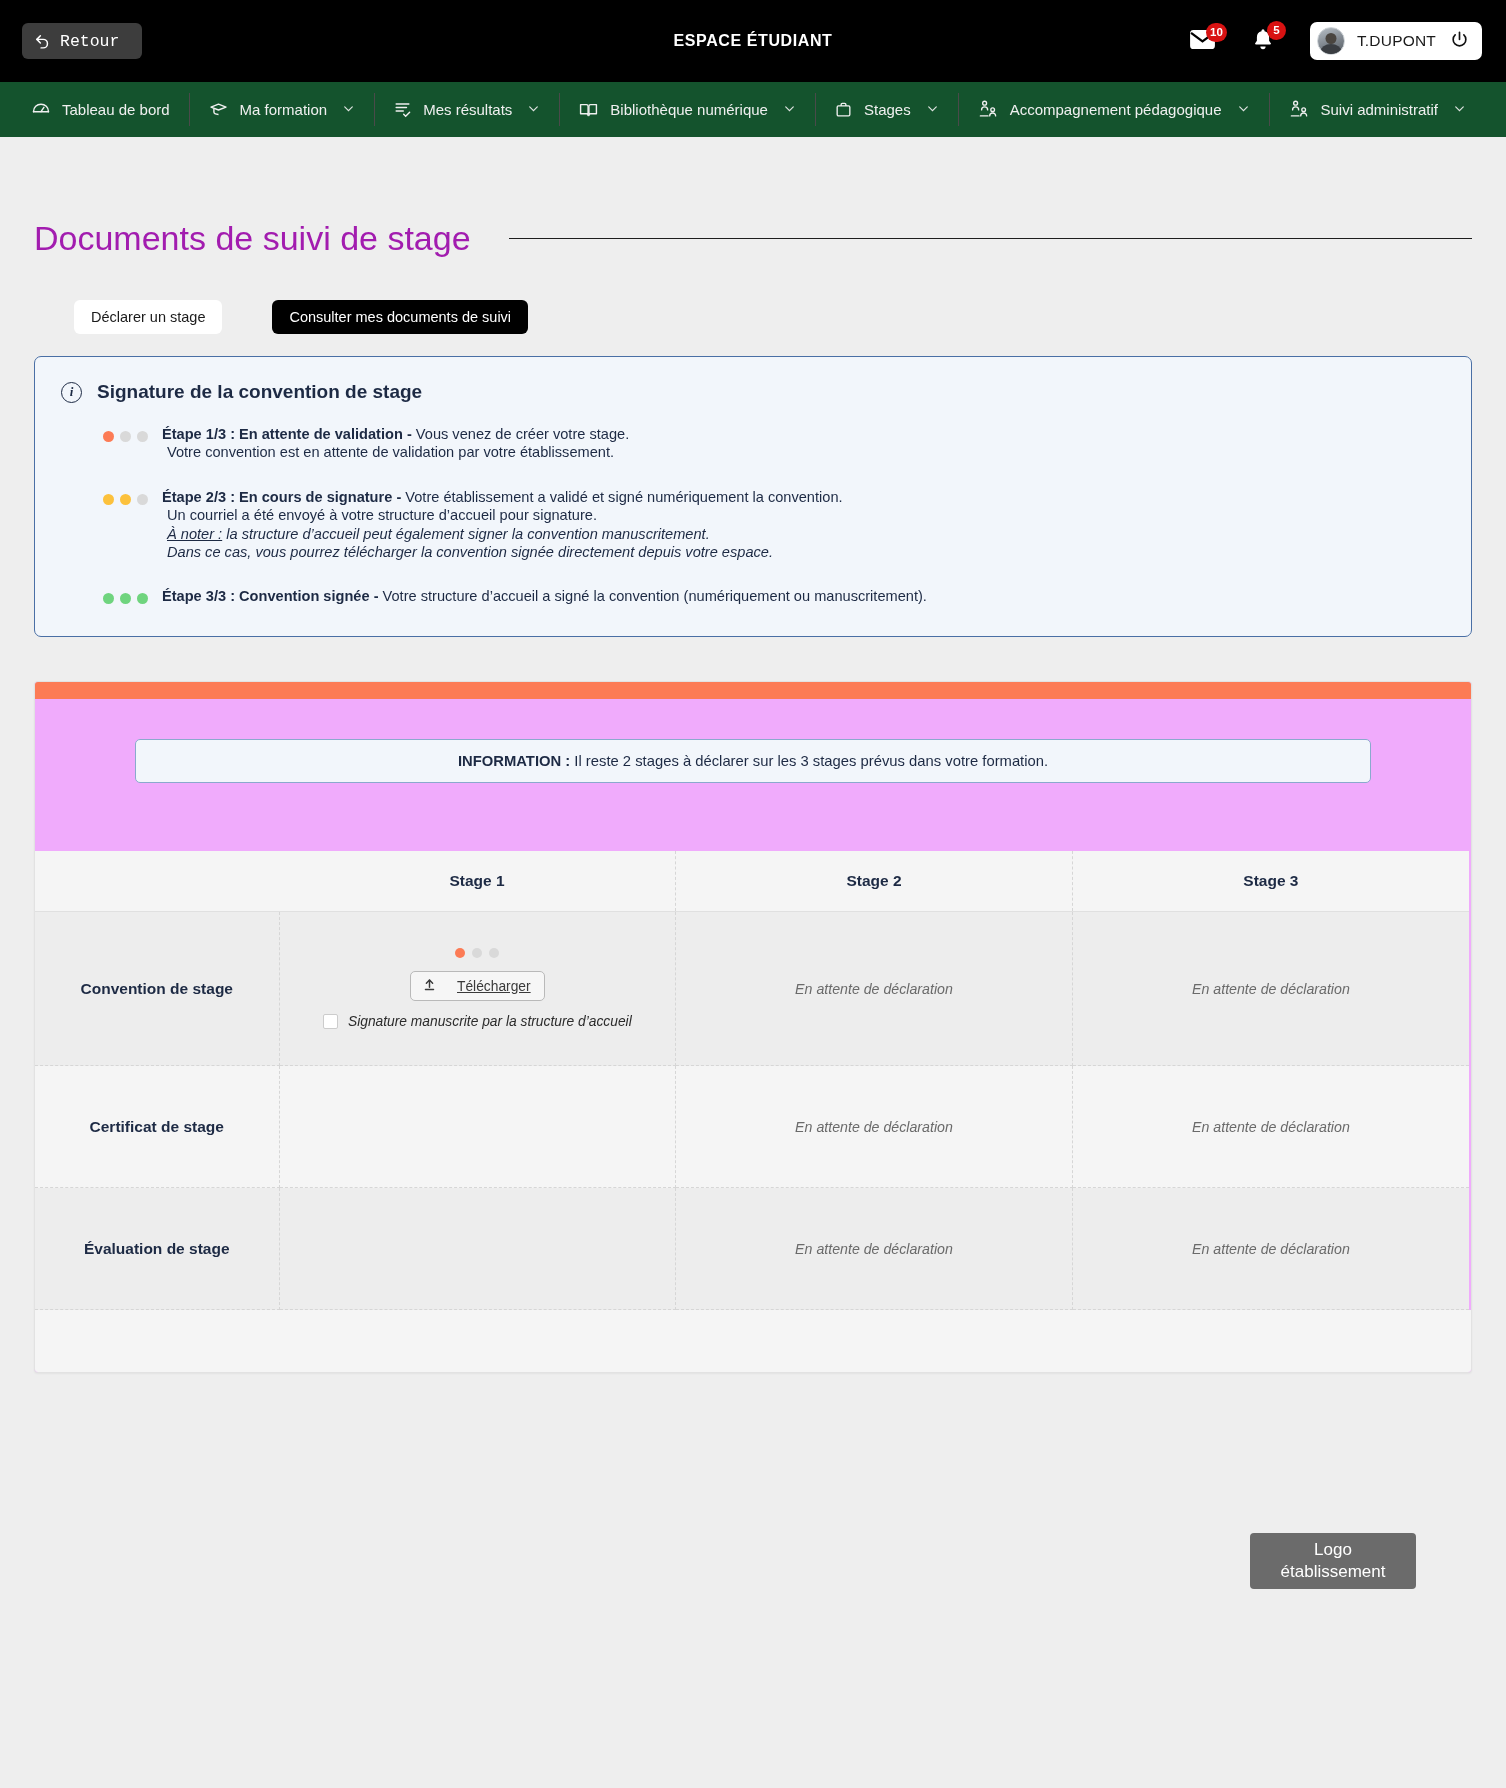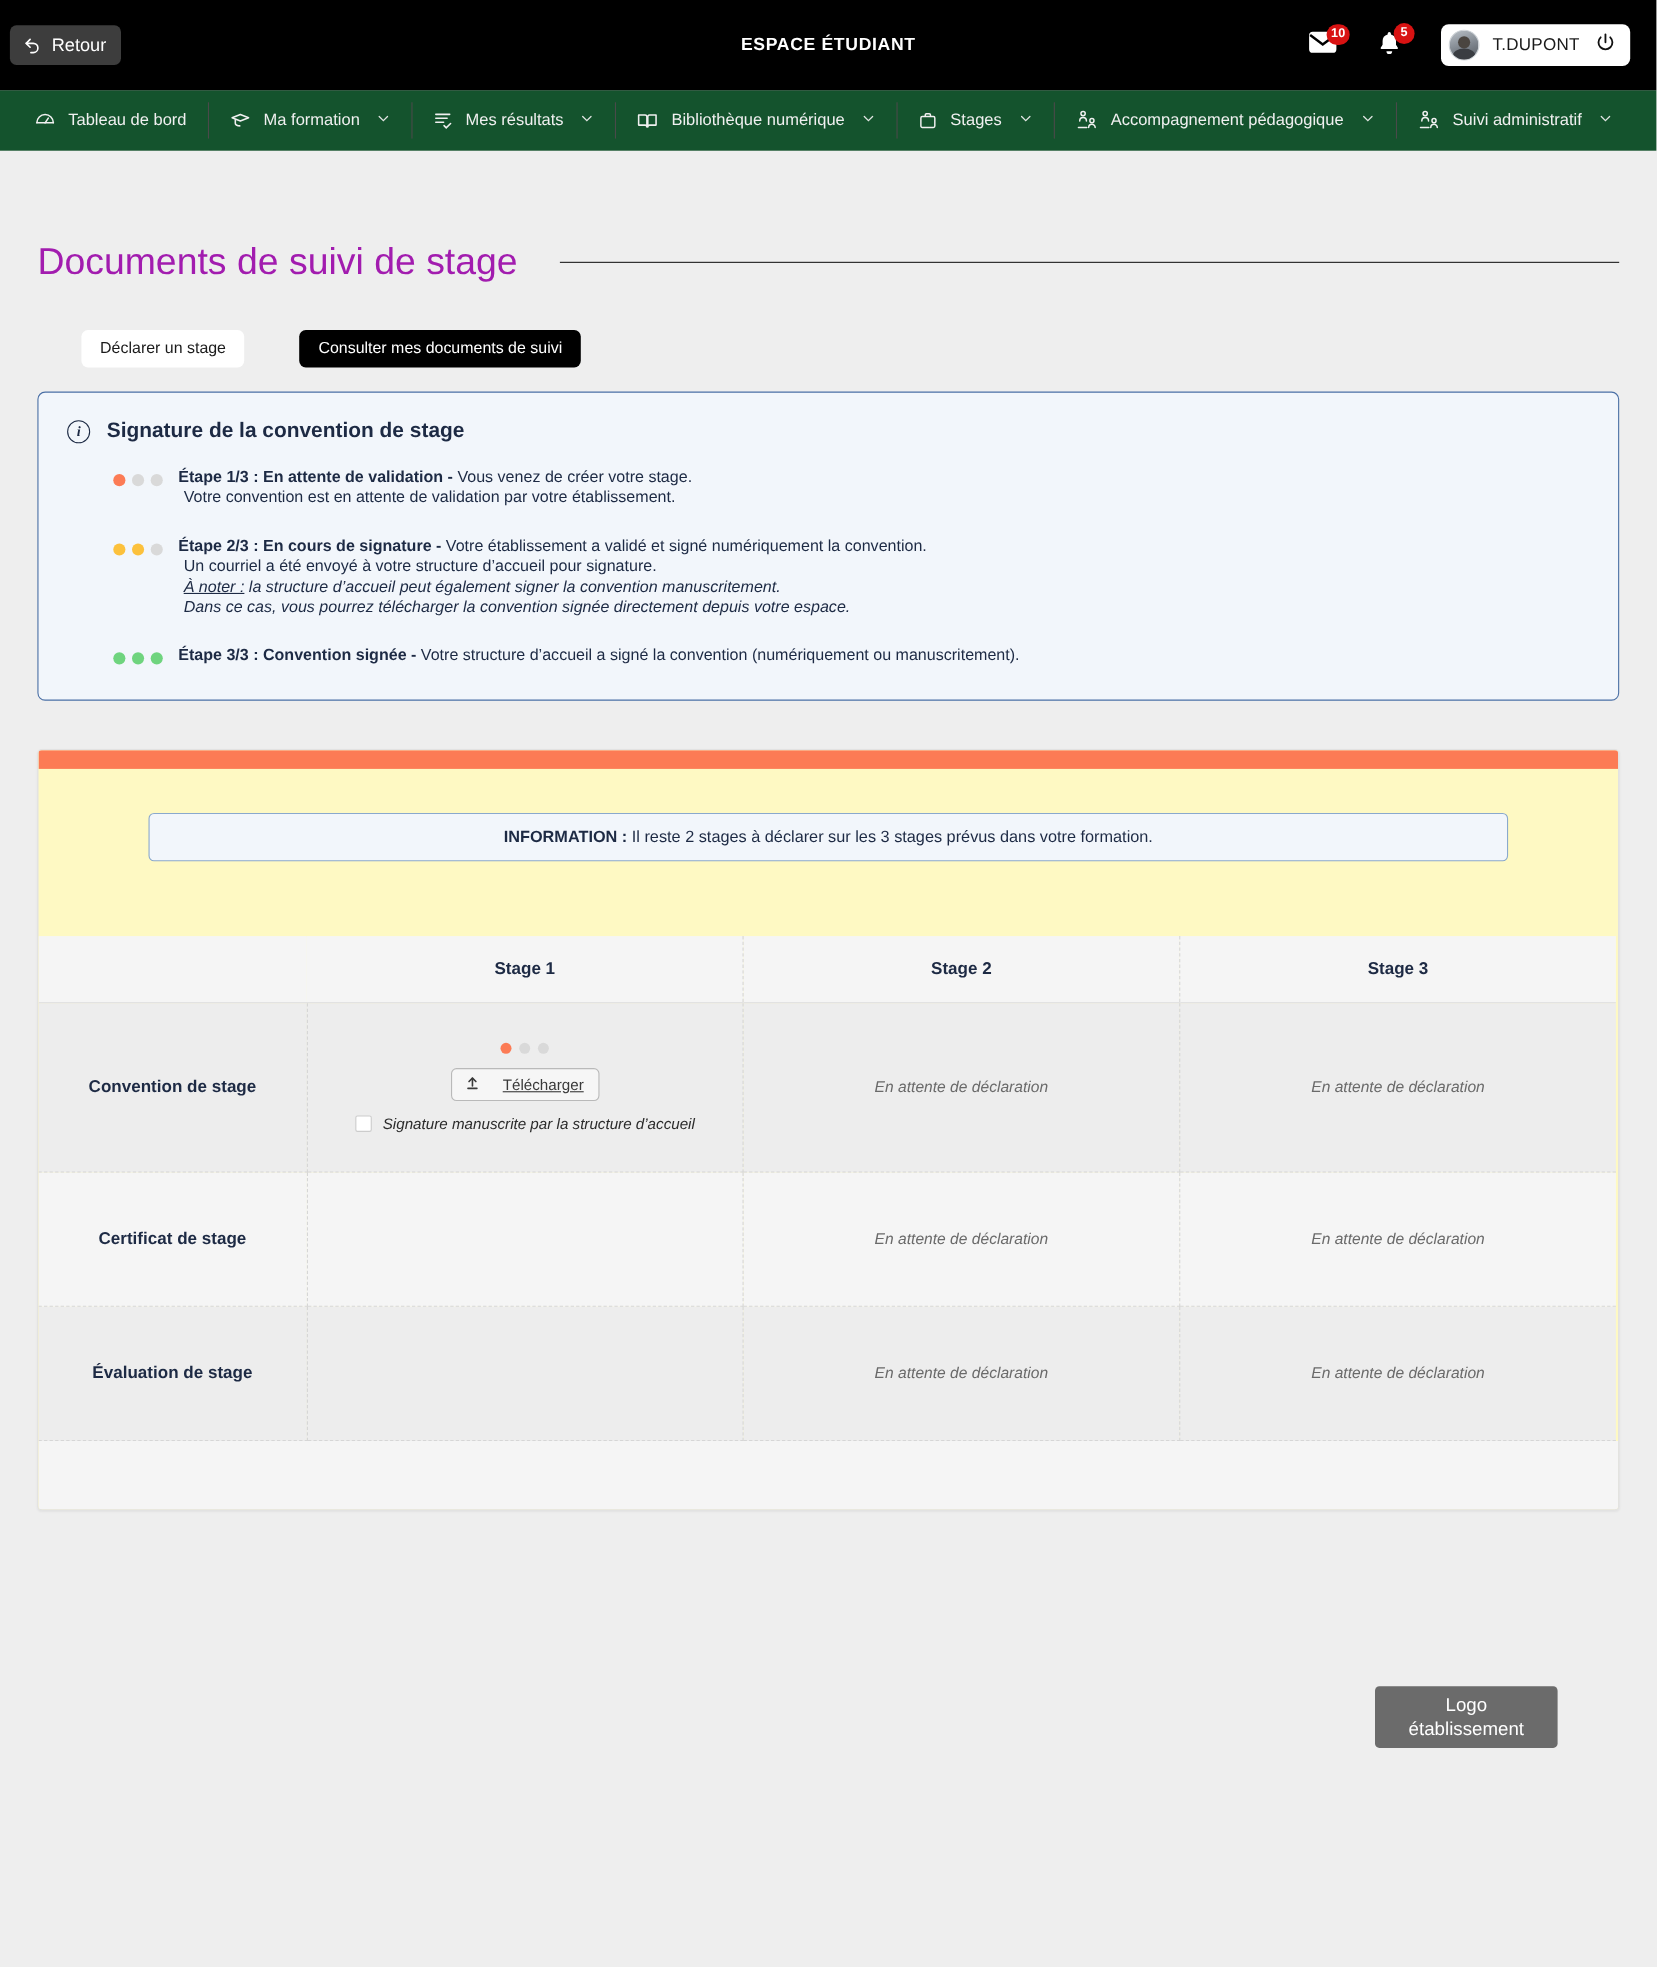--- a/index.html
+++ b/index.html
@@ -12,32 +12,33 @@
 
   
   .topbar {
     position: relative;
     height: 82px;
     background: #000000;
     display: flex;
     align-items: center;
   }
   .back-btn {
-    margin-left: 9px;
+    margin-left: 22px;
     height: 36px;
-    padding: 0 13px 0 12px;
+    padding: 0 23px 0 12px;
     background: #3d3d3d;
     border-radius: 6px;
     display: flex;
     align-items: center;
     gap: 9px;
     color: #ffffff;
     font-size: 16.5px;
     cursor: pointer;
     border: none;
+    font-family: Liberation Mono, monospace;
   }
   .back-btn svg { display:block; }
 
   .app-title {
     position: absolute;
     left: 0; right: 0;
     text-align: center;
     color: #ffffff;
     font-size: 16px;
     font-weight: bold;
@@ -214,21 +215,21 @@
   .step-text { font-size: 14.6px; color: #1d2a44; line-height: 1.26; }
   .step-text .lead { font-weight: bold; }
   .step-line { display: block; }
   .step-line.indent { padding-left: 5px; }
   .step-line.ital { font-style: italic; }
   .note-u { text-decoration: underline; }
 
   
   .card {
     margin-top: 44px;
-    background: #fef9c3;
+    background: #f0abfc;
     border: 1px solid #e2e2e2;
     border-radius: 4px;
     overflow: hidden;
     box-shadow: 0 1px 2px rgba(0,0,0,.05);
   }
   .card-accent { height: 17px; background: #fc7b55; }
 
   .info-banner {
     margin: 40px 100px 0 100px;
     border: 1px solid #8aa9cd;

